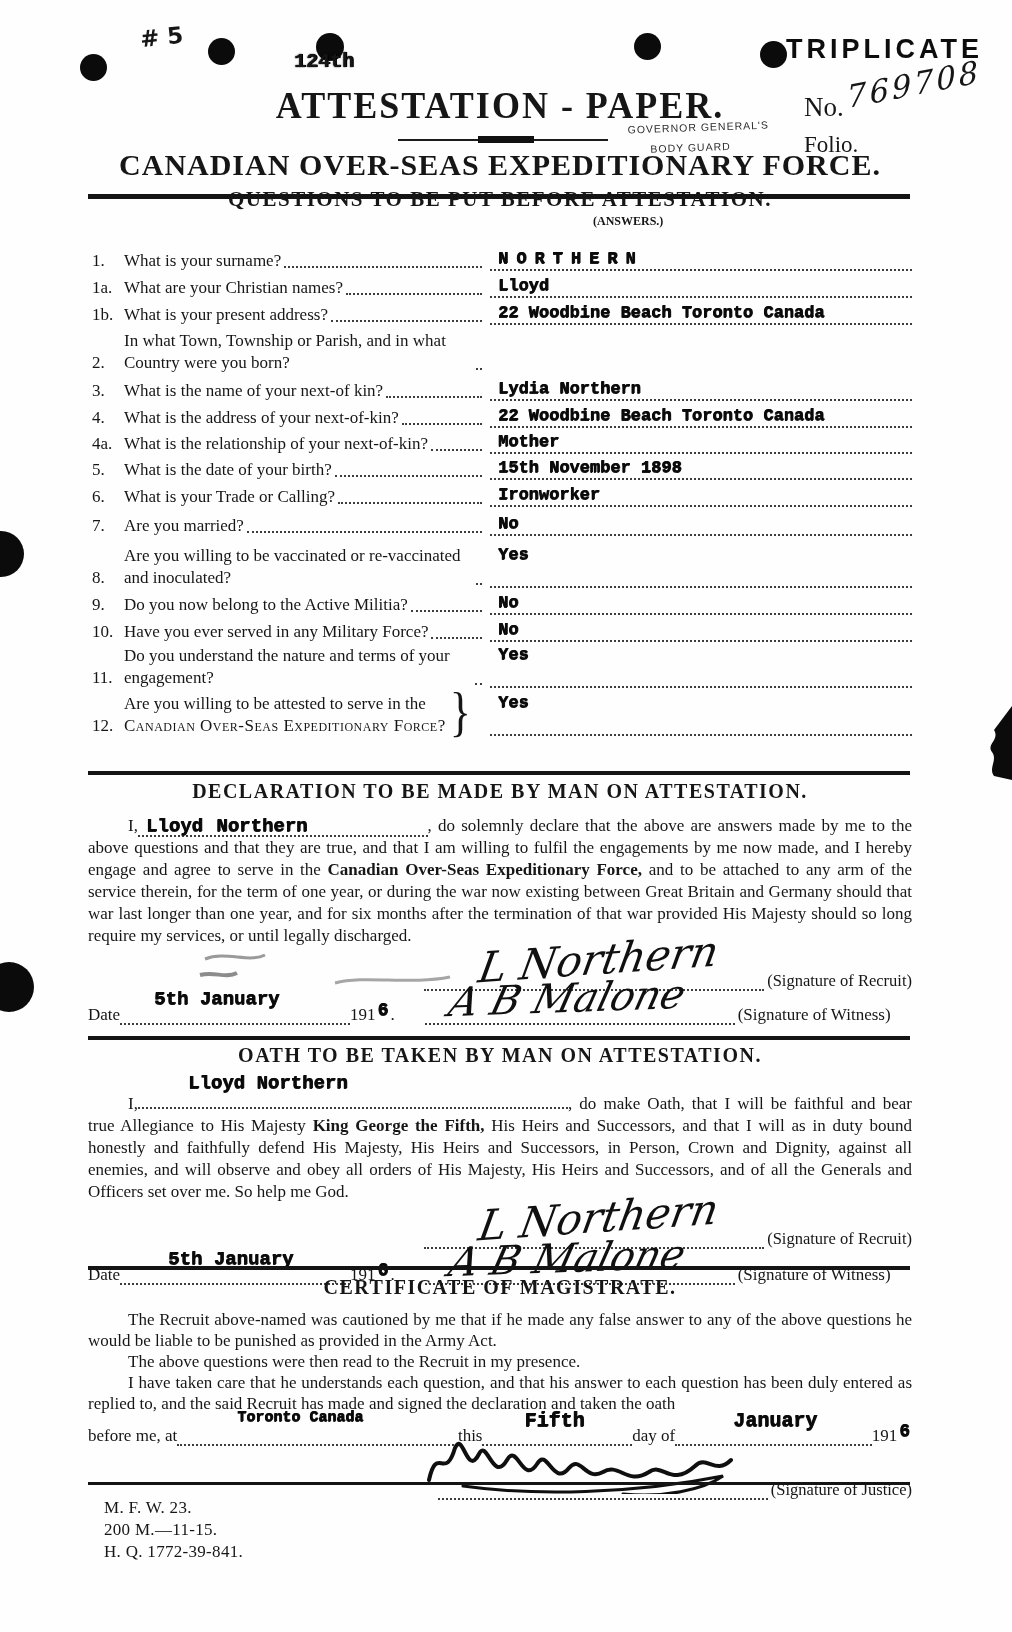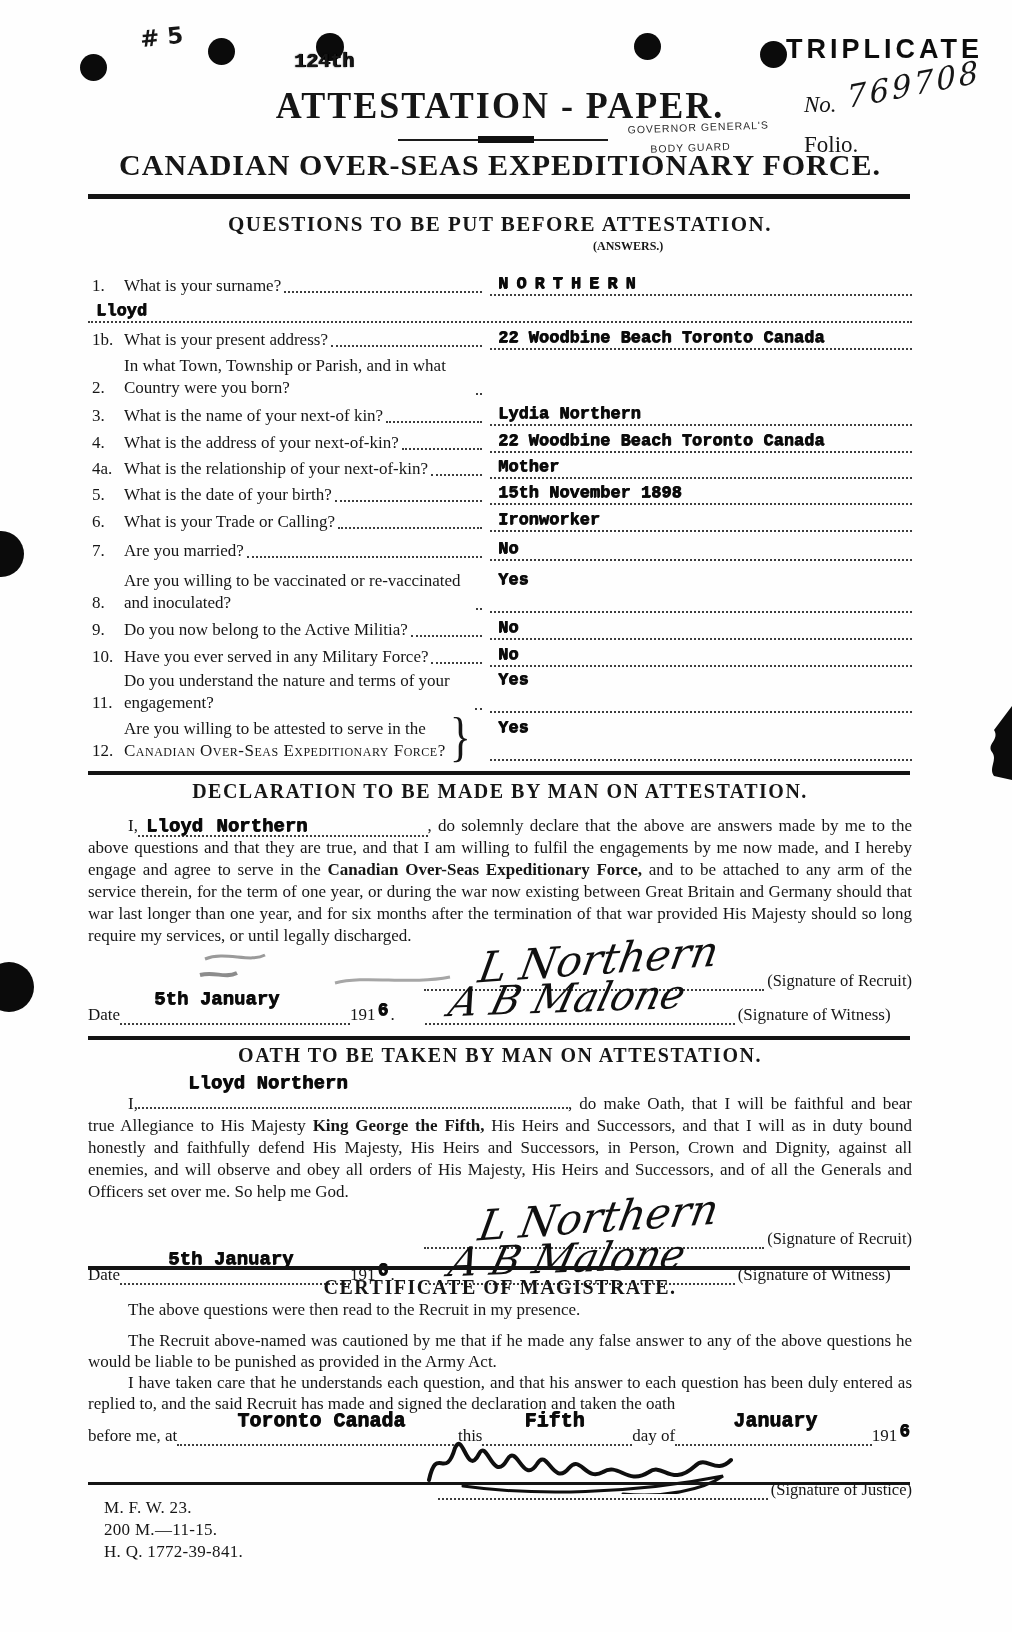--- a/index.html
+++ b/index.html
@@ -27,28 +27,28 @@
     font-weight:700; font-size:20px; text-shadow:0 0 1.5px #000, 1px 0 0 #000; }
   .triplicate { position:absolute; left:786px; top:34px; font-family:"Liberation Sans",sans-serif;
     font-weight:700; font-size:27px; letter-spacing:4px; transform:scaleY(1.05); color:#0d0d0d; }
   .doc-title { position:absolute; left:88px; width:824px; top:84px; text-align:center;
     font-size:36px; font-weight:600; letter-spacing:2px; transform:scaleY(1.06); }
   .title-rule  { position:absolute; left:398px; top:139px; width:210px; height:2px; background:#1c1c1c; }
   .title-rule2 { position:absolute; left:478px; top:136px; width:56px; height:7px; background:#111; }
   .gg-stamp { position:absolute; left:628px; top:118px; font-family:"Liberation Sans",sans-serif;
     font-size:10.5px; letter-spacing:1px; color:#2a2a2a; transform:rotate(-2deg); line-height:1.9; }
   .gg-stamp .l2 { padding-left:22px; }
-  .no-label { position:absolute; left:804px; top:92px; font-size:23px;font-style:italic; }
+  .no-label { position:absolute; left:804px; top:92px; font-size:27px; }
   .no-value { position:absolute; left:846px; top:66px; font-family:"DejaVu Serif",serif;
     font-style:italic; font-size:31px; letter-spacing:3px; transform:rotate(-11deg) skewX(-8deg); }
   .folio-label { position:absolute; left:804px; top:132px; font-size:23px; }
   .doc-subtitle { position:absolute; left:88px; width:824px; top:148px; text-align:center;
     font-size:30px; font-weight:600; letter-spacing:1px; }
   
-  .questions { position:absolute; left:88px; top:212px; width:824px; }
+  .questions { position:absolute; left:88px; top:187px; width:824px; }
   .sec-title { text-align:center; font-size:21px; font-weight:700; letter-spacing:1.5px; }
   .answers-label { padding-left:505px; font-size:12px; font-weight:600; margin-top:2px; }
   .qrows { margin-top:8px; }
   .qrow { display:flex; align-items:stretch; }
   .qleft { width:402px; display:flex; align-items:flex-end; padding-right:8px; box-sizing:border-box; }
   .qnum { flex:0 0 36px; font-size:17px; padding-left:4px; box-sizing:border-box; }
   .qbody { font-size:17px; line-height:1.26; }
   .qnote { display:block; font-size:11.5px; padding-left:28px; }
   .qleader { flex:1 1 8px; border-bottom:2px dotted #3d3d3d; margin:0 0 3px 3px; }
   .aright { flex:1; display:flex; align-items:flex-end;
@@ -131,20 +131,25 @@
             <span class="qnum">1.</span>
             <span class="qbody">What is your surname?</span>
             <span class="qleader"></span>
           </div>
         <div class="aright">
             <span class="answer typed sp">NORTHERN</span>
           </div>
       </div>
 
       <div class="qrow" style="height:27px;">
+        <div class="qleft">
+            <span class="qnum">1a.</span>
+            <span class="qbody">What are your Christian names?</span>
+            <span class="qleader"></span>
+          </div>
         <div class="aright">
             <span class="answer typed">Lloyd</span>
           </div>
       </div>
 
       <div class="qrow" style="height:27px;">
         <div class="qleft">
             <span class="qnum">1b.</span>
             <span class="qbody">What is your present address?</span>
             <span class="qleader"></span>
@@ -352,27 +357,27 @@
           <span class="cursive witness-sig">A B Malone</span>
         </span>
       <span class="siglabel">(Signature of Witness)</span>
     </div>
   </div>
 
   <div class="hrule" style="top:1266px; height:4px;"></div>
 
   <div class="section" style="top:1276px;">
     <div class="sec-title" style="font-size:20px;">CERTIFICATE OF MAGISTRATE.</div>
+    <div class="para indent" style="line-height:21px; margin-top:10px;">The Recruit above-named was cautioned by me that if he made any false answer to any of the above questions he would be liable to be punished as provided in the Army Act.</div>
     <div class="para indent" style="line-height:21px; margin-top:0;">The above questions were then read to the Recruit in my presence.</div>
-    <div class="para indent" style="line-height:21px; margin-top:10px;">The Recruit above-named was cautioned by me that if he made any false answer to any of the above questions he would be liable to be punished as provided in the Army Act.</div>
     <div class="para indent" style="line-height:21px; margin-top:0;">I have taken care that he understands each question, and that his answer to each question has been duly entered as replied to, and the said Recruit has made and signed the declaration and taken the oath</div>
     <div class="daterow" style="margin-top:12px;">
       <span class="dlabel">before me, at</span>
       <span class="dseg" style="width:300px;">
-          <span class="typed" style="left:60px; font-size:20px;">Toronto Canada</span>
+          <span class="typed" style="left:60px; font-size:15px;">Toronto Canada</span>
         </span>
       <span class="dlabel">this</span>
       <span class="dseg" style="width:160px;">
           <span class="typed" style="left:42px; font-size:20px;">Fifth</span>
         </span>
       <span class="dlabel">day of</span>
       <span class="dseg" style="width:210px;">
           <span class="typed" style="left:58px; font-size:20px;">January</span>
         </span>
       <span class="dlabel">191</span>

